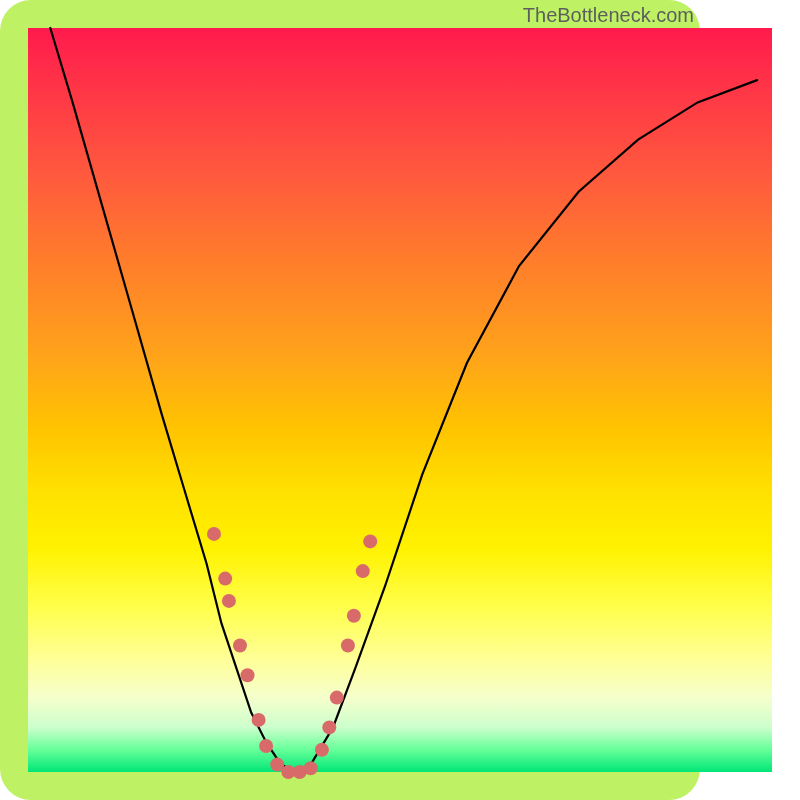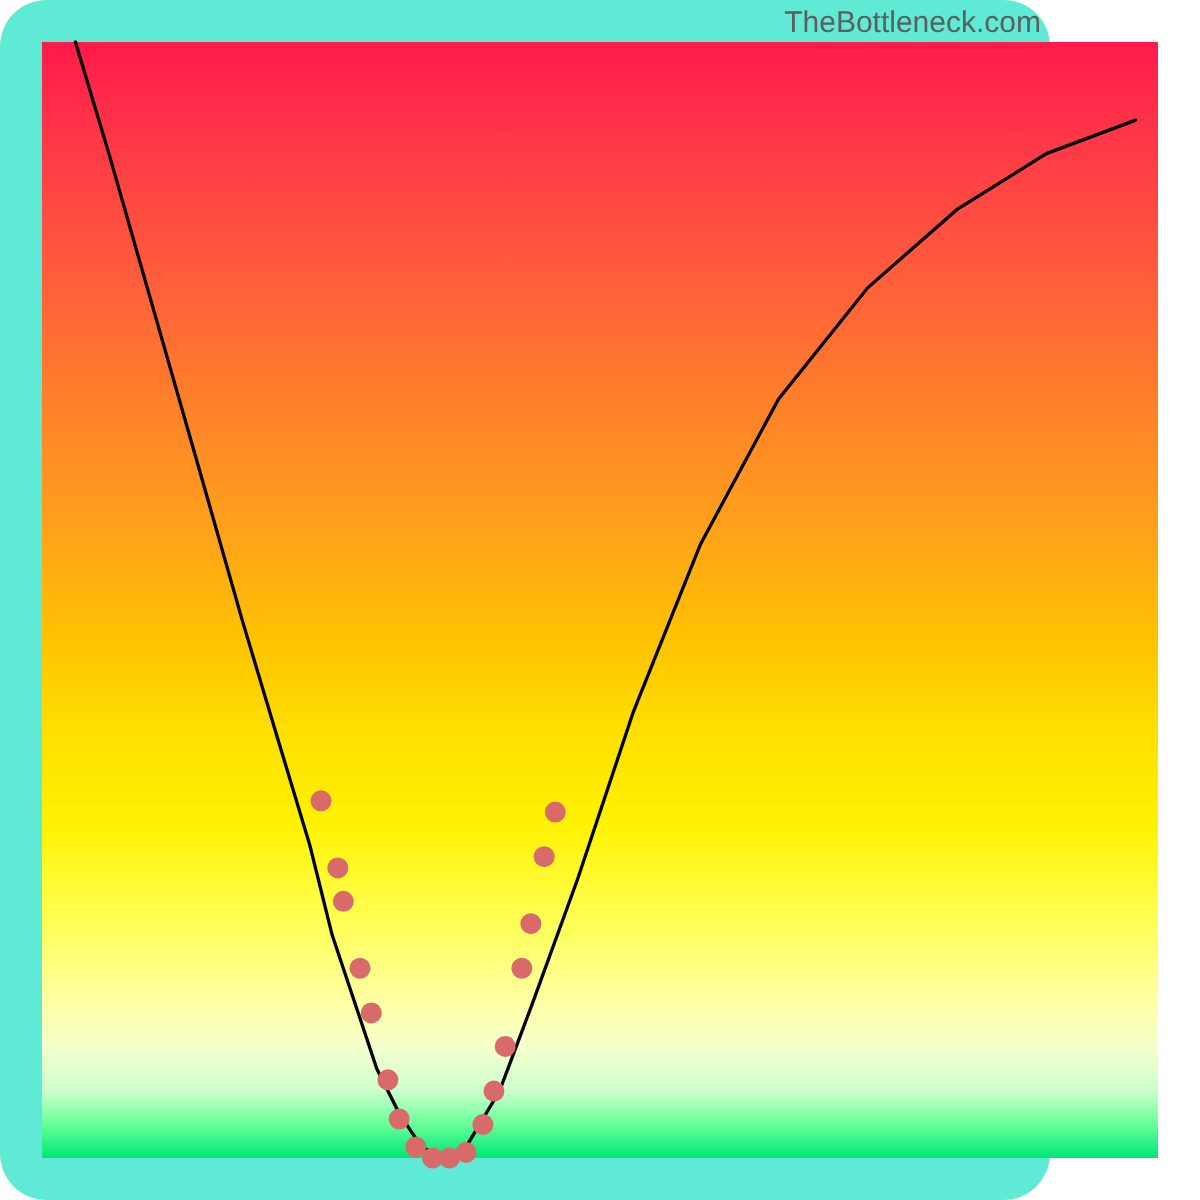--- a/index.html
+++ b/index.html
@@ -7,21 +7,21 @@
     padding: 0;
     width: 800px;
     height: 800px;
     overflow: hidden;
     font-family: Arial, Helvetica, sans-serif;
   }
   .chart-container {
     position: relative;
     width: 700px;
     height: 800px;
-    background: #5eead4;
+    background: #bef264;
     border-radius: 31px;
   }
   .plot-area {
     position: absolute;
     left: 28px;
     top: 28px;
     width: 744px;
     height: 744px;
     background: linear-gradient(to bottom,
       #ff1a4d 0%,

